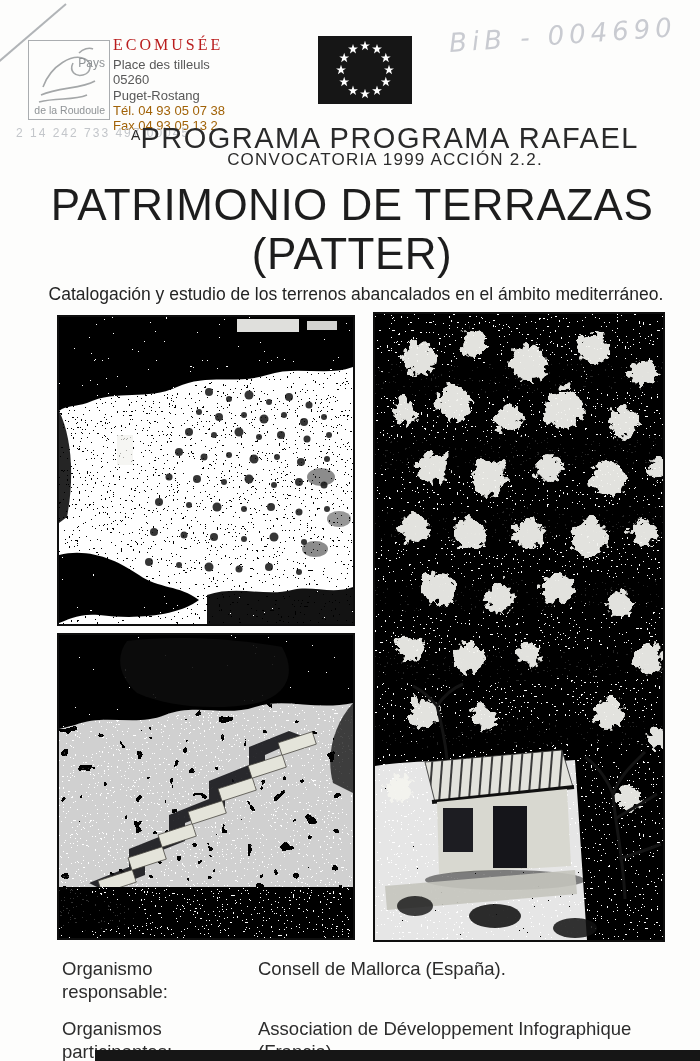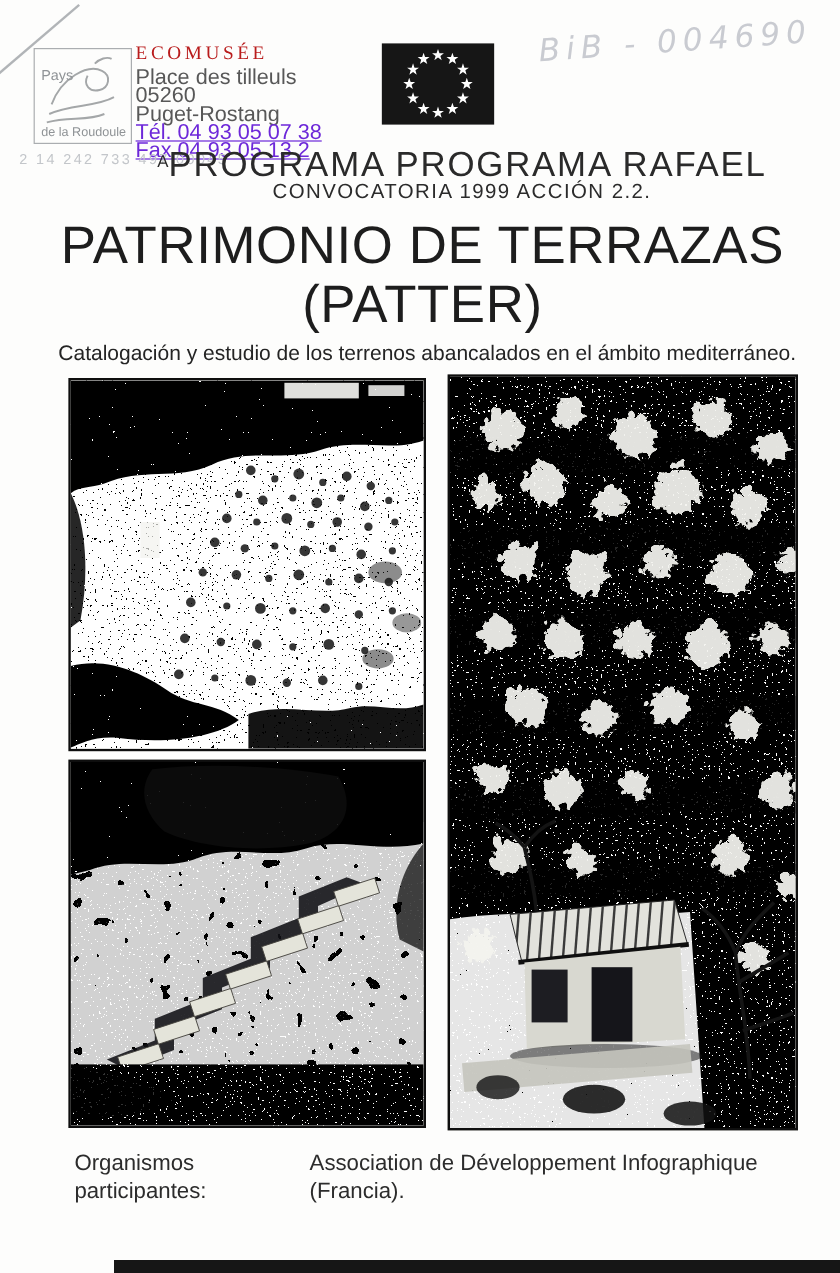--- a/index.html
+++ b/index.html
@@ -2,27 +2,27 @@
 <html><head>
 <meta charset="utf-8">
 <style>
   html,body{margin:0;padding:0;background:#ffffff;}
   #page{position:relative;width:700px;height:1061px;background:#fdfdfc;overflow:hidden;
         font-family:"Liberation Sans",sans-serif;color:#1f1f1f;}
   .abs{position:absolute;}
   
   .scratch{left:0;top:0;}
   .logo-box{left:28px;top:40px;width:82px;height:80px;border:1px solid #aaadb0;box-sizing:border-box;}
-  .region{right:4px;bottom:2px;color:#8f9396;line-height:13px;}
+  .region{right:4px;bottom:2px;text-align:right;color:#8f9396;line-height:13px;}
   .region .r1{font-size:12px;}
   .region .r2{font-size:10.5px;margin-top:34px;}
   .stamp-org{left:113px;top:36px;font-family:Liberation Serif, serif;font-size:16px;
              letter-spacing:3px;color:#b91c1c;}
-  .stamp-addr{left:113px;top:57px;font-size:18px;line-height:15.3px;color:#585858;}
-  .stamp-addr .ln4,.stamp-addr .ln5{color:#6d28d9;text-decoration:underline;}
+  .stamp-addr{left:113px;top:57px;font-size:13px;line-height:15.3px;color:#585858;}
+  .stamp-addr .ln4,.stamp-addr .ln5{color:#a16207;}
   .fax-code{left:16px;top:126px;font-size:12px;letter-spacing:2px;color:#c3c6ca;}
   
   .flag{left:318px;top:36px;}
   
   .handw{left:448px;top:28px;width:250px;font-size:26px;font-style:italic;
          letter-spacing:5px;color:#c9cbd1;transform:rotate(-4deg);transform-origin:left top;
          font-family:"DejaVu Sans",sans-serif;}
   
   .prog-title{left:0;top:122px;width:770px;text-align:center;font-size:29px;
               letter-spacing:1.5px;color:#2a2a2a;white-space:nowrap;}
@@ -388,20 +388,24 @@
         <path d="M244,545 C258,540 272,536 286,530"></path>
       </g>
       <ellipse cx="120" cy="602" rx="26" ry="12" fill="#111" opacity="0.88"></ellipse>
       <ellipse cx="40" cy="592" rx="18" ry="10" fill="#111" opacity="0.8"></ellipse>
       <ellipse cx="200" cy="614" rx="22" ry="10" fill="#111" opacity="0.85"></ellipse>
     </svg>
   </div>
 
   <div class="abs credits">
     <div class="crow">
+      <div class="clabel">Organismo responsable:</div>
+      <div class="cval">Consell de Mallorca (España).</div>
+    </div>
+    <div class="crow">
       <div class="clabel">Organismos participantes:</div>
       <div class="cval">
         <div>Association de Développement Infographique (Francia).</div>
 
       </div>
     </div>
   </div>
 
   <div class="abs scanbar"></div>
 

